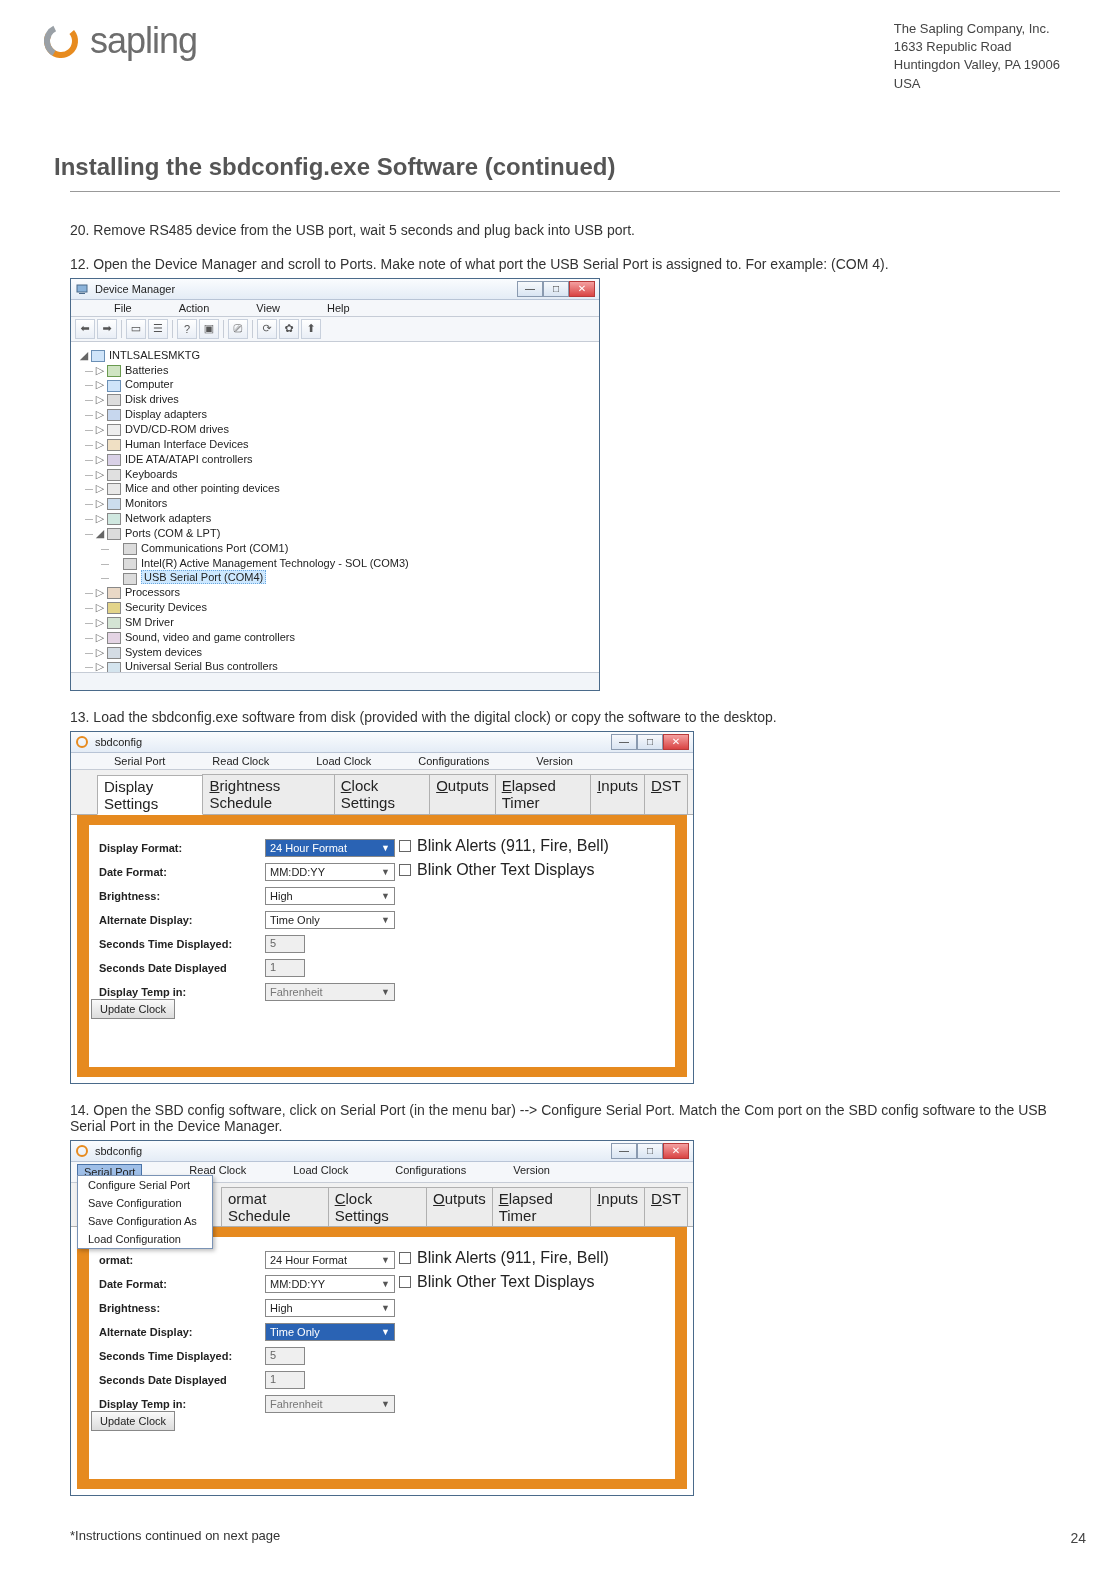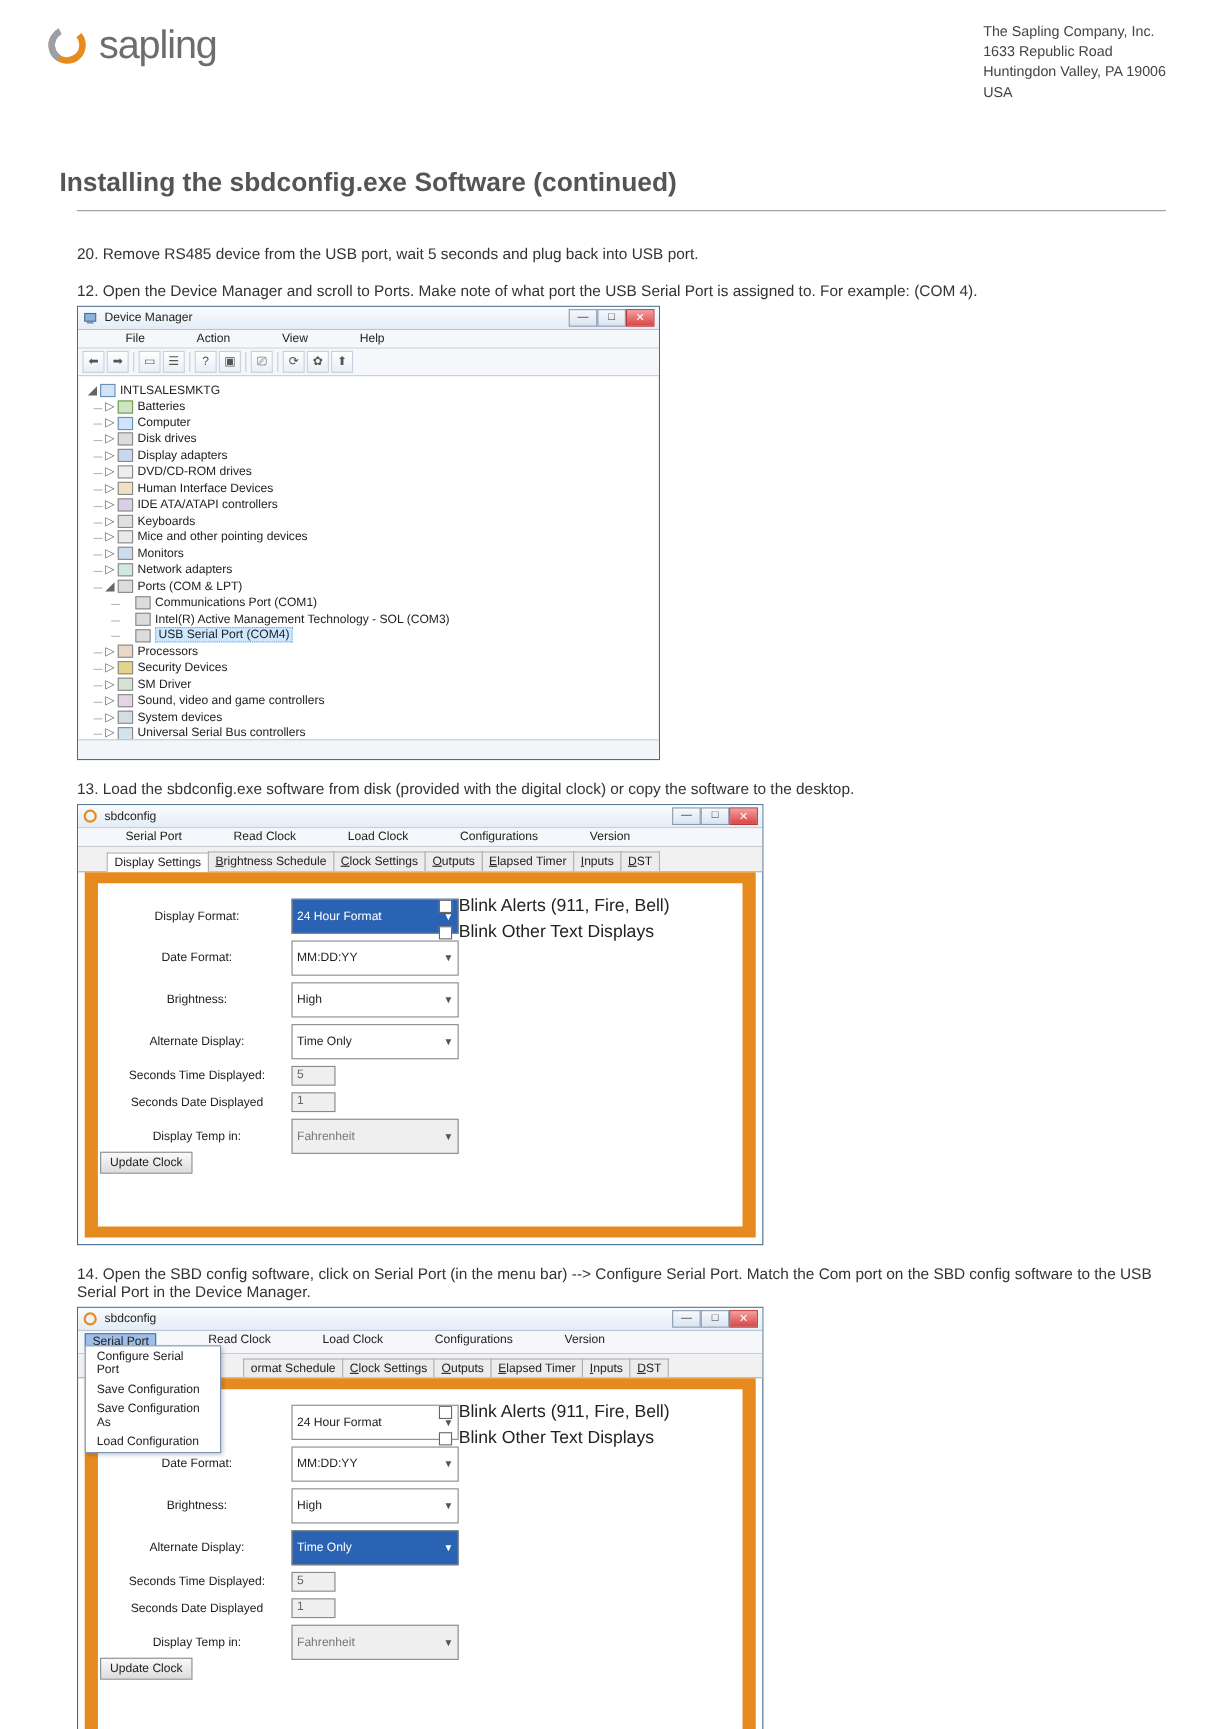--- a/index.html
+++ b/index.html
@@ -177,21 +177,21 @@
 
   
   .window.sbd { width: 624px; }
   .sbd-body { padding: 0; }
   .tabstrip {
     display:flex;
     padding: 4px 6px 0 26px;
     background:#f1f1f1;
     gap:0;
     border-bottom:1px solid #b0b0b0;
-    font-size:11px;
+    font-size:15px;
   }
   .tab {
     padding: 2px 6px;
     border:1px solid #b0b0b0;
     border-bottom:none;
     background:#ececec;
     margin-right:-1px;
     position:relative;
   }
   .tab.active {
@@ -210,24 +210,24 @@
     padding: 14px 10px 60px 10px;
     min-height: 230px;
     position:relative;
   }
   .formrow {
     display:flex;
     align-items:center;
     margin-bottom:6px;
     gap:6px;
   }
-  .formrow .lbl { width: 160px; text-align:center; font-size:11px; font-weight:normal; color:#222; }
+  .formrow .lbl { width: 160px; text-align:left; font-size:11px; font-weight:bold; color:#222; }
   .formrow .fld {
-    width: 152px; height:18px; border:1px solid #888;
-    background:#fff; font-size:11px; padding:15px 4px;
+    width: 130px; height:18px; border:1px solid #888;
+    background:#fff; font-size:11px; padding:1px 4px;
     display:flex; align-items:center; justify-content:space-between;
   }
   .formrow .fld.dis { background:#efefef; color:#777; }
   .formrow .fld.hi { background:#2a63b4; color:#fff; }
   .formrow .fld .caret { font-size:9px; color:#555; }
   .formrow .fld.hi .caret { color:#fff; }
   .formrow .num { width:40px; height:18px; border:1px solid #888; background:#efefef; color:#666; font-size:11px; padding:1px 4px; }
 
   .chkcol {
     position:absolute;
@@ -255,21 +255,21 @@
     padding:1px 6px;
   }
   .dropdown {
     position:absolute;
     top: 34px; left: 6px;
     background:#fff;
     border:1px solid #7a93b5;
     box-shadow: 2px 2px 4px rgba(0,0,0,.25);
     font-size:11px;
     z-index:5;
-    width: 124px;
+    width: 136px;
   }
   .dropdown .item { padding: 3px 10px; }
 
   .footnote { font-size:13px; margin-top: 32px; margin-left: 30px; }
   .pagenum {
     position:absolute;
     right: 14px;
     bottom: 30px;
     font-size: 14px;
     color:#444;

